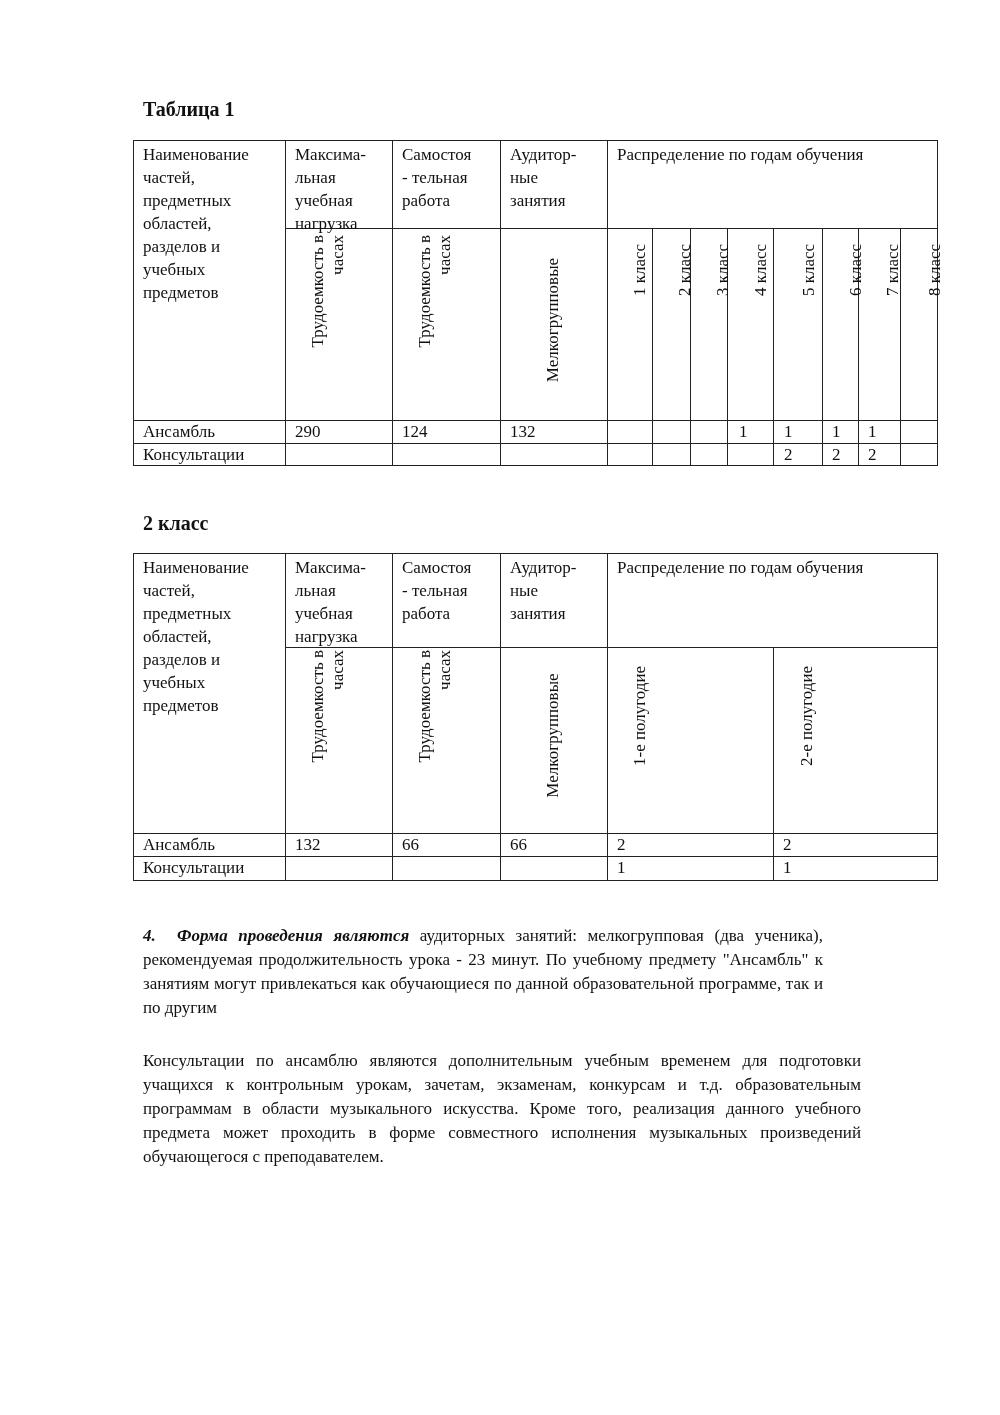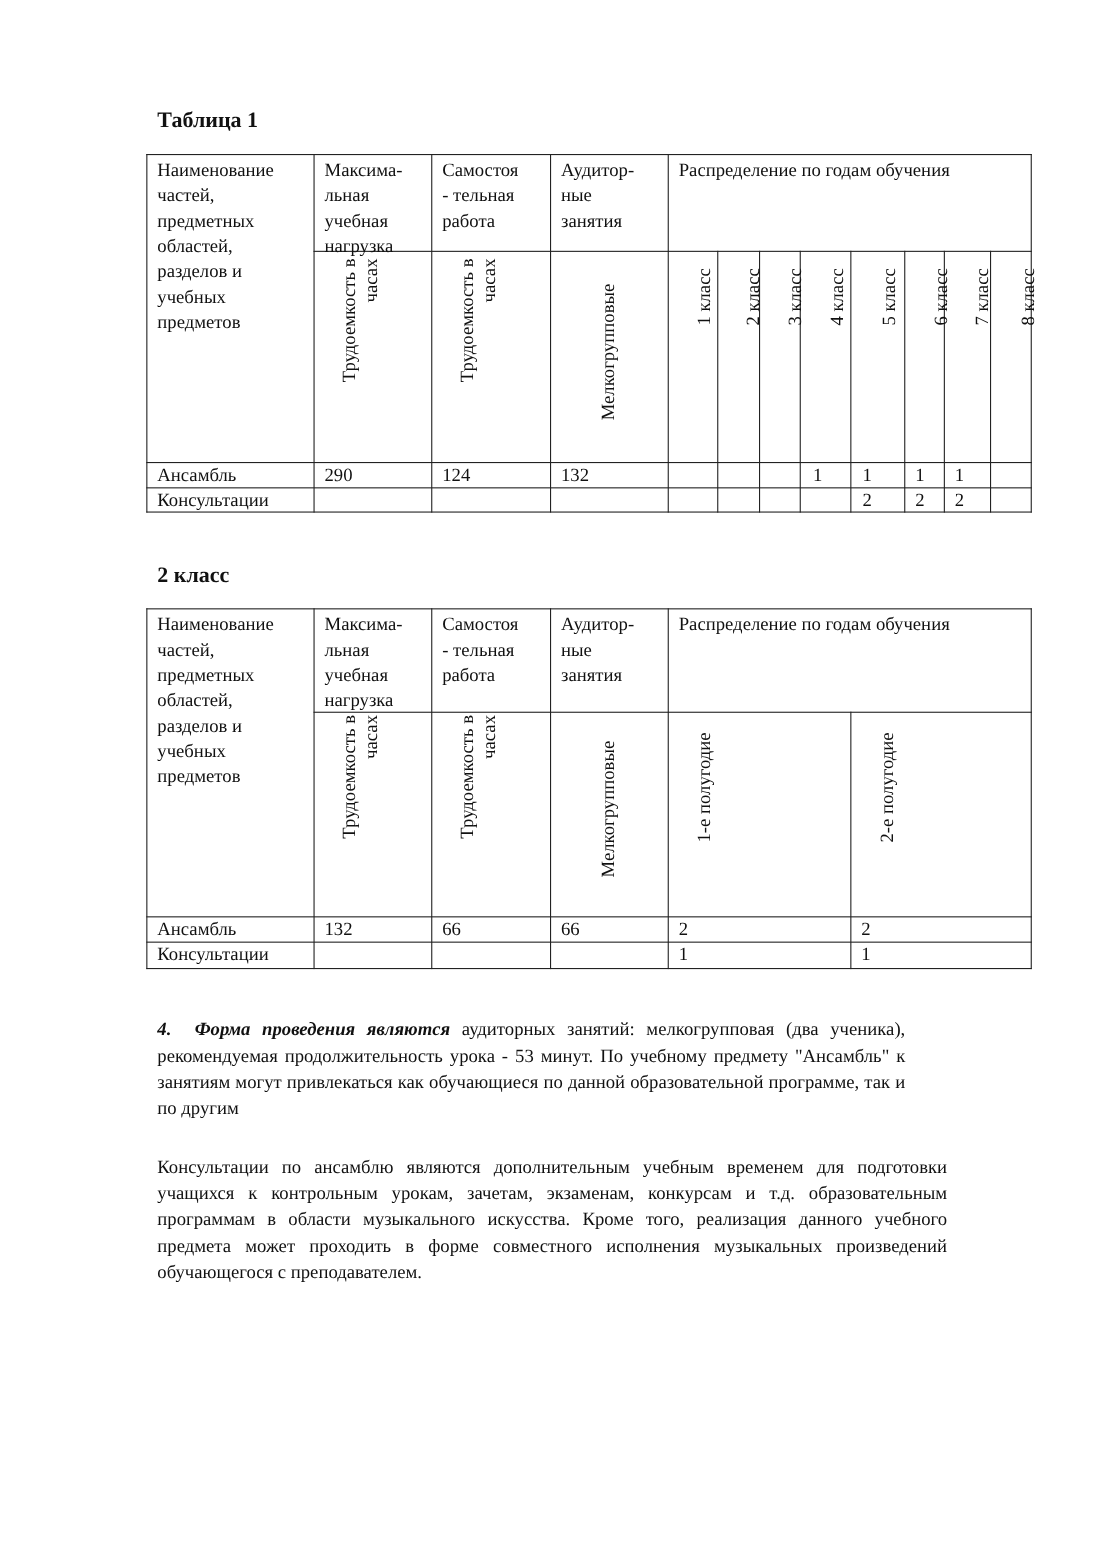--- a/index.html
+++ b/index.html
@@ -166,16 +166,16 @@
     <div class="val" style="left:143px;top:858px;">Консультации</div>
     <div class="val" style="left:295px;top:858px;"></div>
     <div class="val" style="left:402px;top:858px;"></div>
     <div class="val" style="left:510px;top:858px;"></div>
     <div class="val" style="left:617px;top:858px;">1</div>
     <div class="val" style="left:783px;top:858px;">1</div>
   </div>
 </div>
 
 <div class="para" style="top:924px;width:680px;">
-  <span class="bi">4.</span>&nbsp;&nbsp;<span class="bi">Форма проведения являются</span><span> аудиторных занятий: мелкогрупповая (два ученика), рекомендуемая продолжительность урока - 53 минут.  По  учебному  предмету "Ансамбль"  к  занятиям  могут  привлекаться  как обучающиеся  по  данной образовательной  программе,  так  и  по  другим</span>
+  <span class="bi">4.</span>&nbsp;&nbsp;<span class="bi">Форма проведения являются</span><span> аудиторных занятий: мелкогрупповая (два ученика), рекомендуемая продолжительность урока - 23 минут.  По  учебному  предмету "Ансамбль"  к  занятиям  могут  привлекаться  как обучающиеся  по  данной образовательной  программе,  так  и  по  другим</span>
 </div>
 
 <div class="para" style="top:1049px;width:718px;">Консультации по ансамблю являются дополнительным учебным временем для подготовки учащихся к контрольным урокам, зачетам, экзаменам, конкурсам и т.д. образовательным программам в области музыкального искусства. Кроме того, реализация данного учебного предмета может проходить в форме совместного исполнения музыкальных произведений обучающегося с преподавателем.</div>
 
 </body></html>

